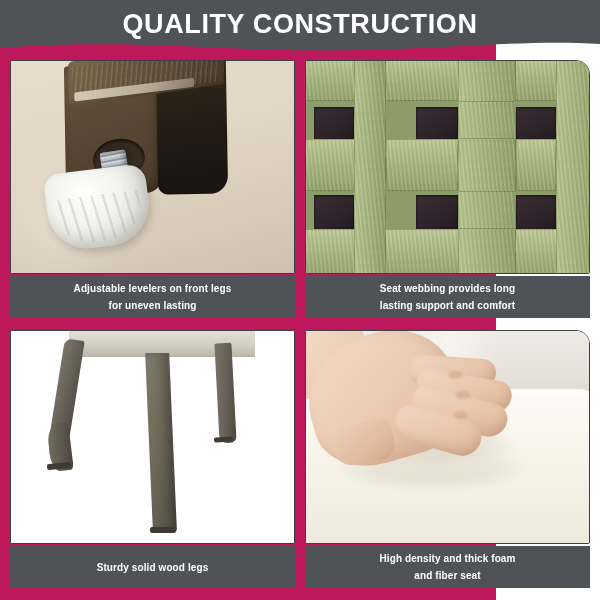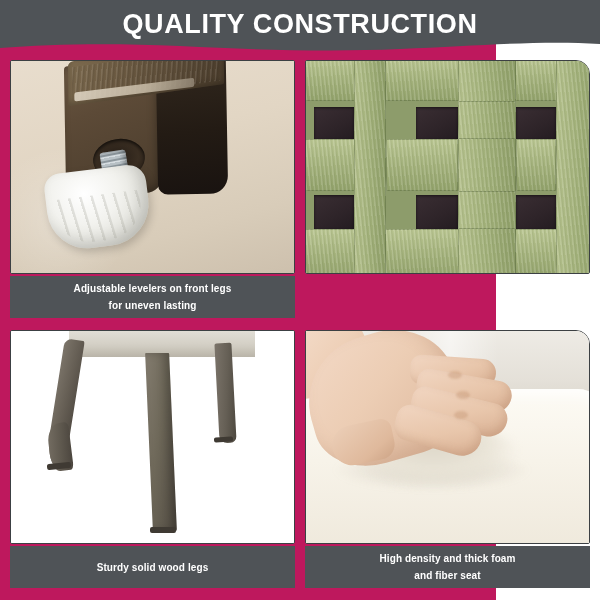--- a/index.html
+++ b/index.html
@@ -454,20 +454,26 @@
           <div class="strap strap-h" style="left:210px; top:78px; width:40px; height:52px;"></div>
           <div class="strap strap-v" style="left:152px; top:40px; width:58px; height:38px;"></div>
           <div class="strap strap-v" style="left:152px; top:130px; width:58px; height:38px;"></div>
 
           <div class="gap" style="left:8px;   top:46px;  width:40px; height:32px;"></div>
           <div class="gap" style="left:110px; top:46px;  width:42px; height:32px;"></div>
           <div class="gap" style="left:210px; top:46px;  width:40px; height:32px;"></div>
           <div class="gap" style="left:8px;   top:134px; width:40px; height:34px;"></div>
           <div class="gap" style="left:110px; top:134px; width:42px; height:34px;"></div>
           <div class="gap" style="left:210px; top:134px; width:40px; height:34px;"></div>
+        </div>
+      </div>
+      <div class="caption">
+        <div>
+          <span>Seat webbing provides long</span>
+          <span>lasting support and comfort</span>
         </div>
       </div>
     </div>
 
     <div class="card card-bl">
       <div class="photo">
         <div class="photo-inner scene-legs">
           <div class="seat-block"></div>
           <div class="seat-block-2"></div>
           <div class="leg3 leg-right"></div>

